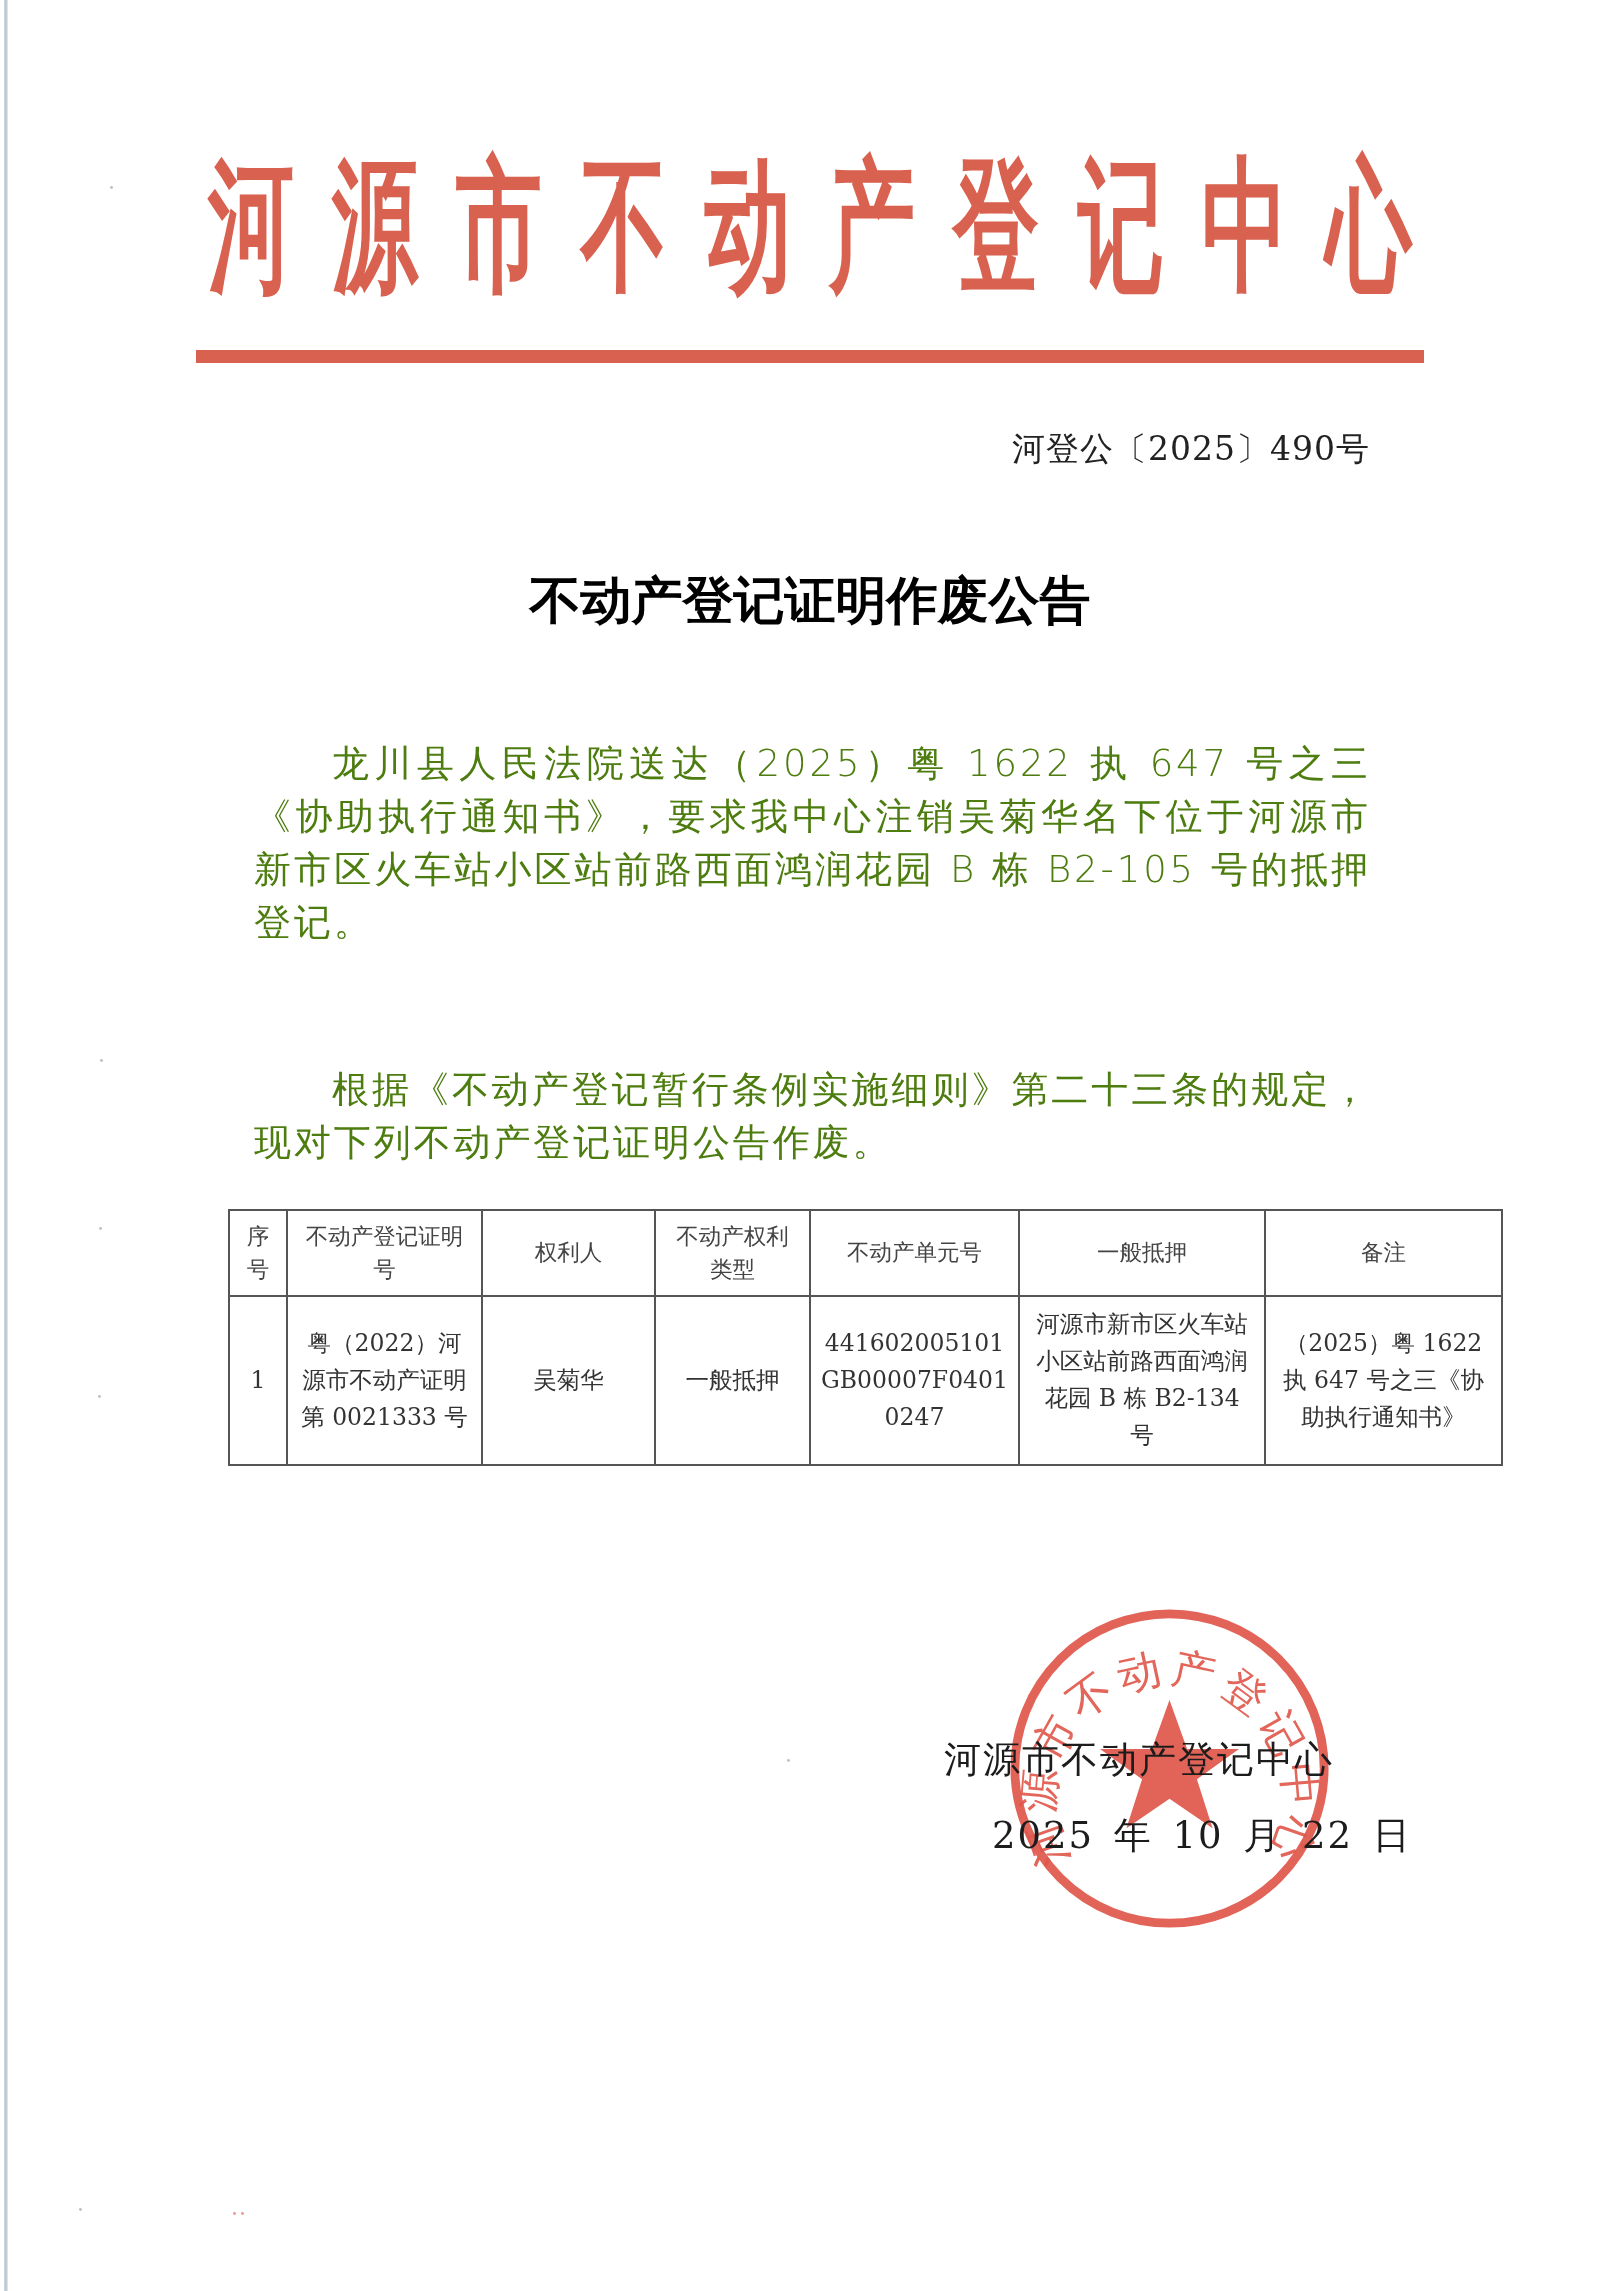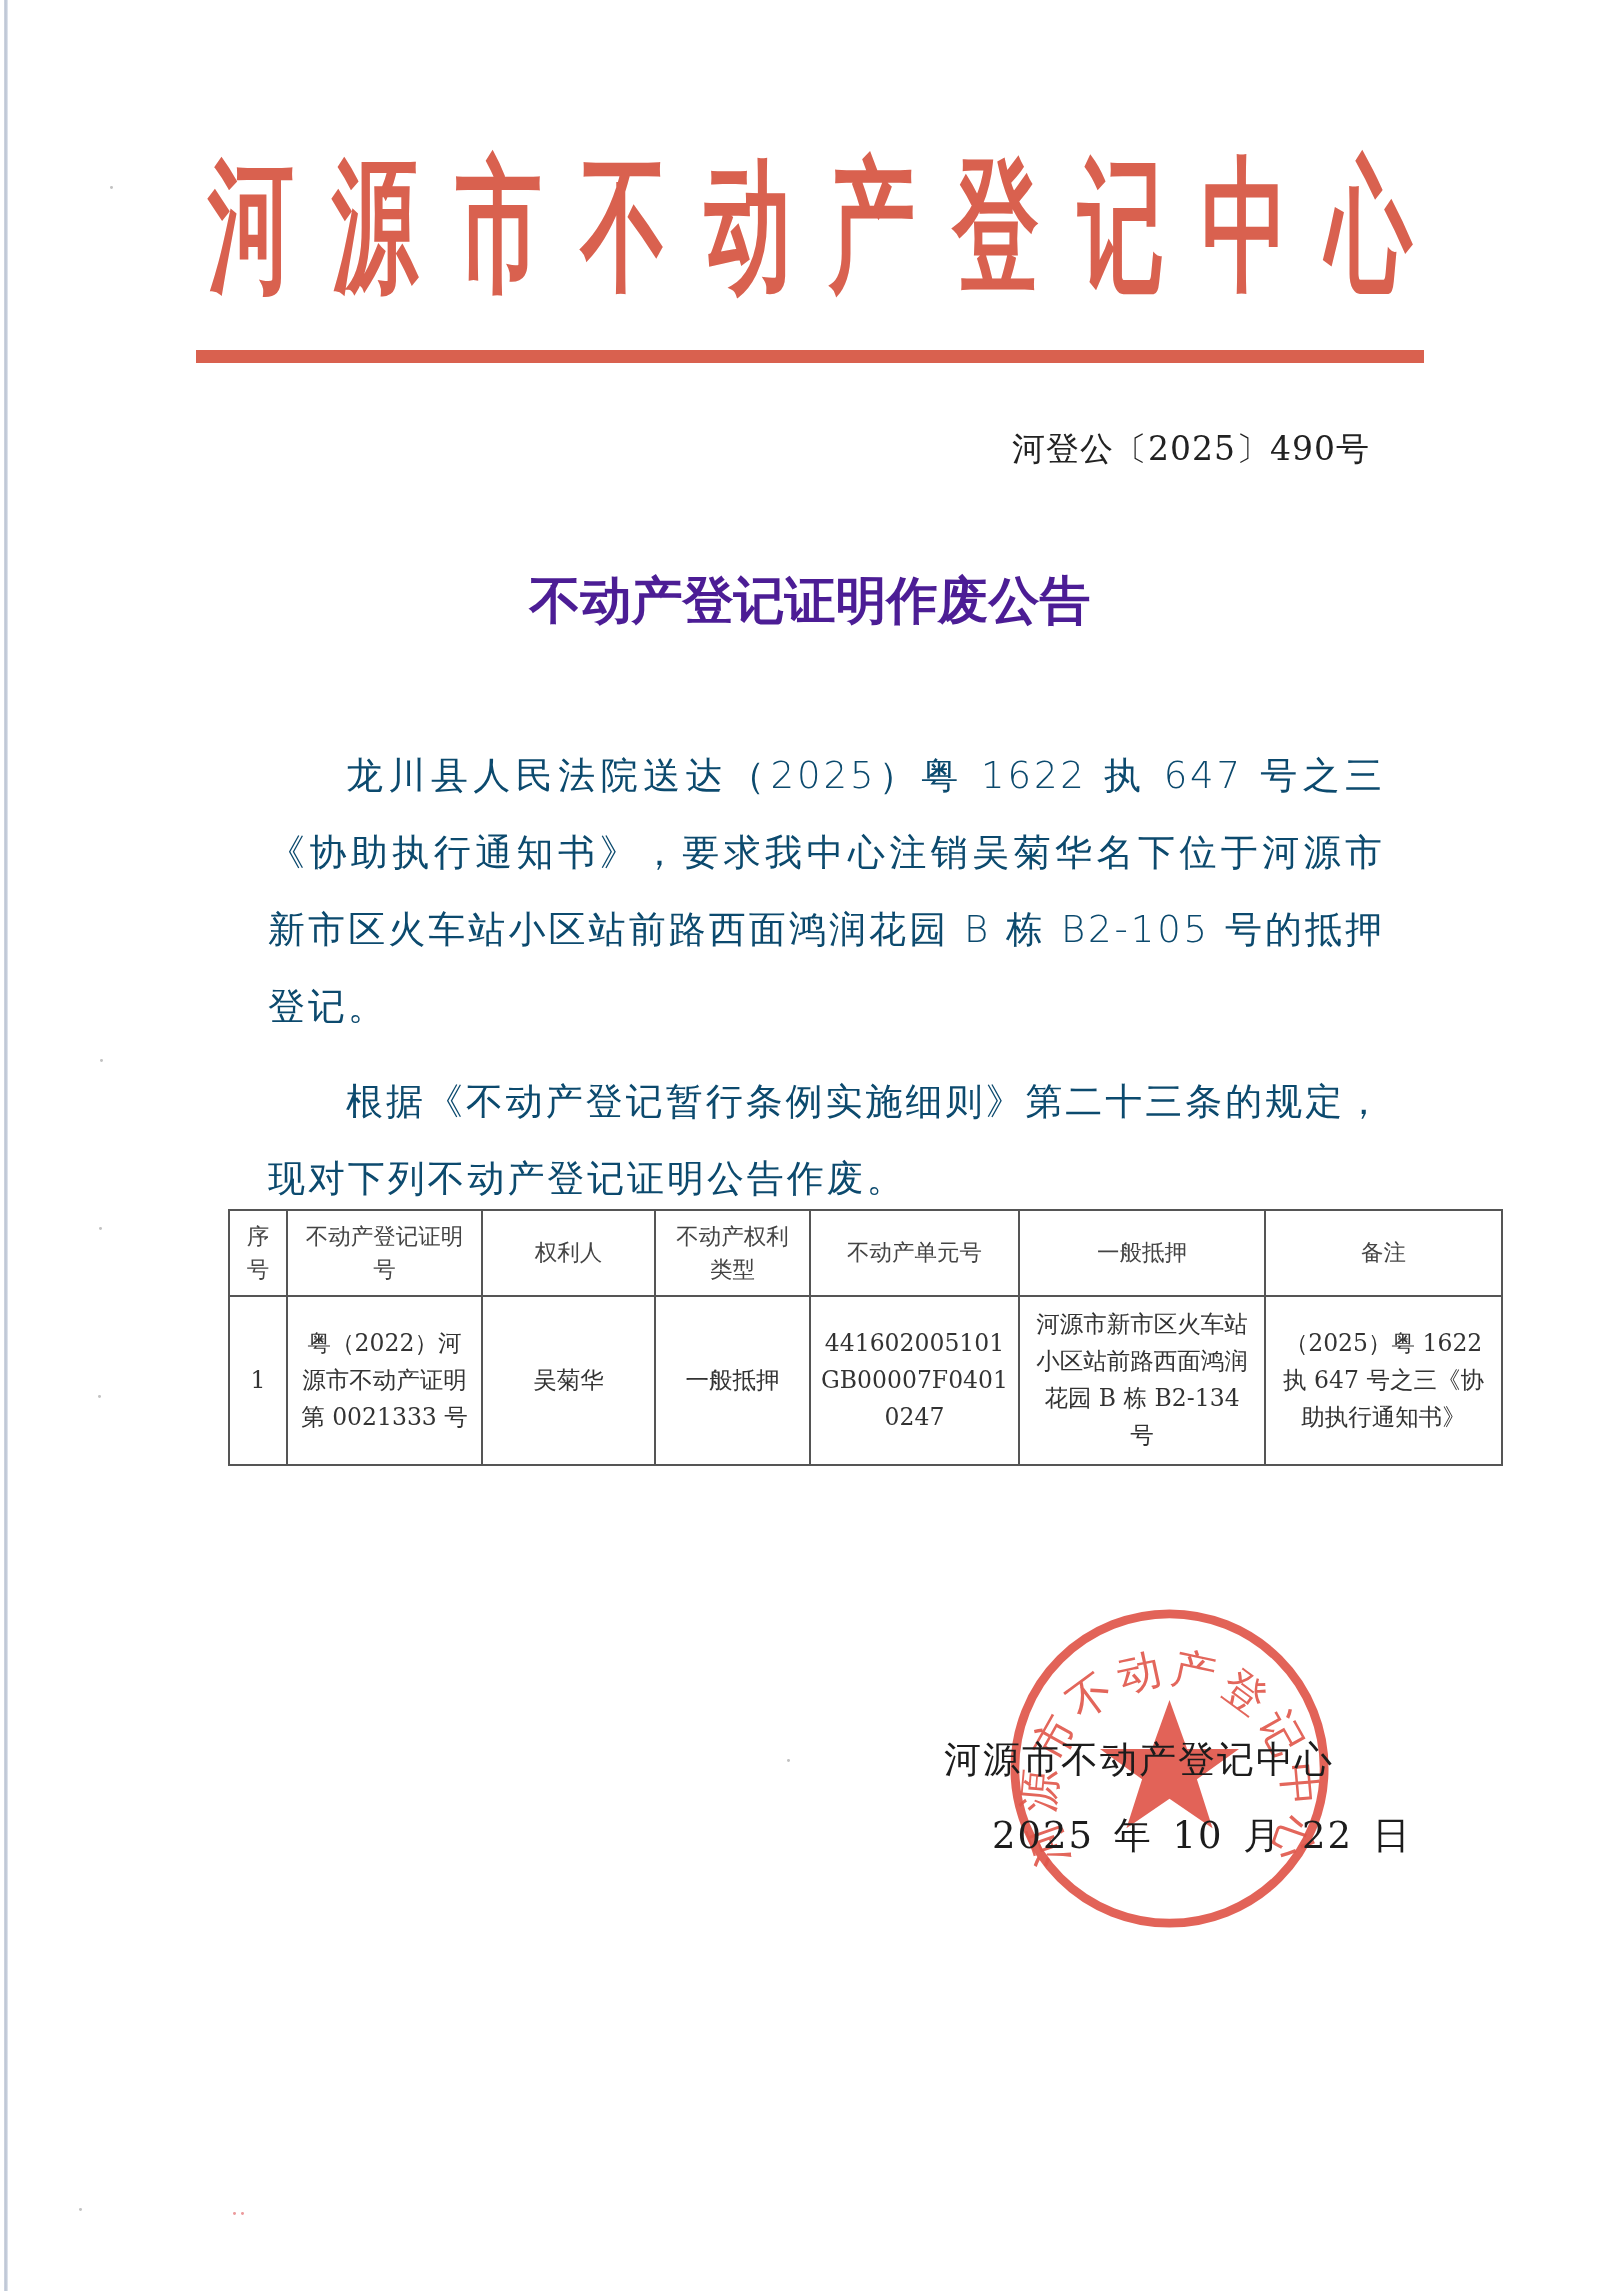--- a/index.html
+++ b/index.html
@@ -76,33 +76,33 @@
 
     
     .doc-title {
       position: absolute;
       left: 0;
       width: 1620px;
       top: 567px;
       text-align: center;
       font-size: 51px;
       font-weight: bold;
-      color: #4c1d95;
+      color: #000000;
       letter-spacing: 0px;
       font-family: "DejaVu Serif", "Liberation Serif", serif;
     }
 
     
     .body-text {
       position: absolute;
-      left: 268px;
+      left: 254px;
       width: 1117px;
       font-size: 37px;
-      line-height: 77px;
-      color: #0c4a6e;
+      line-height: 53px;
+      color: #4d7c0f;
       text-align: justify;
       text-align-last: left;
       letter-spacing: 2.9px;
       font-family: "DejaVu Sans", "Liberation Sans", sans-serif;
       font-weight: 300;
     }
     .para {
       text-indent: 78px;
       margin: 0;
     }

